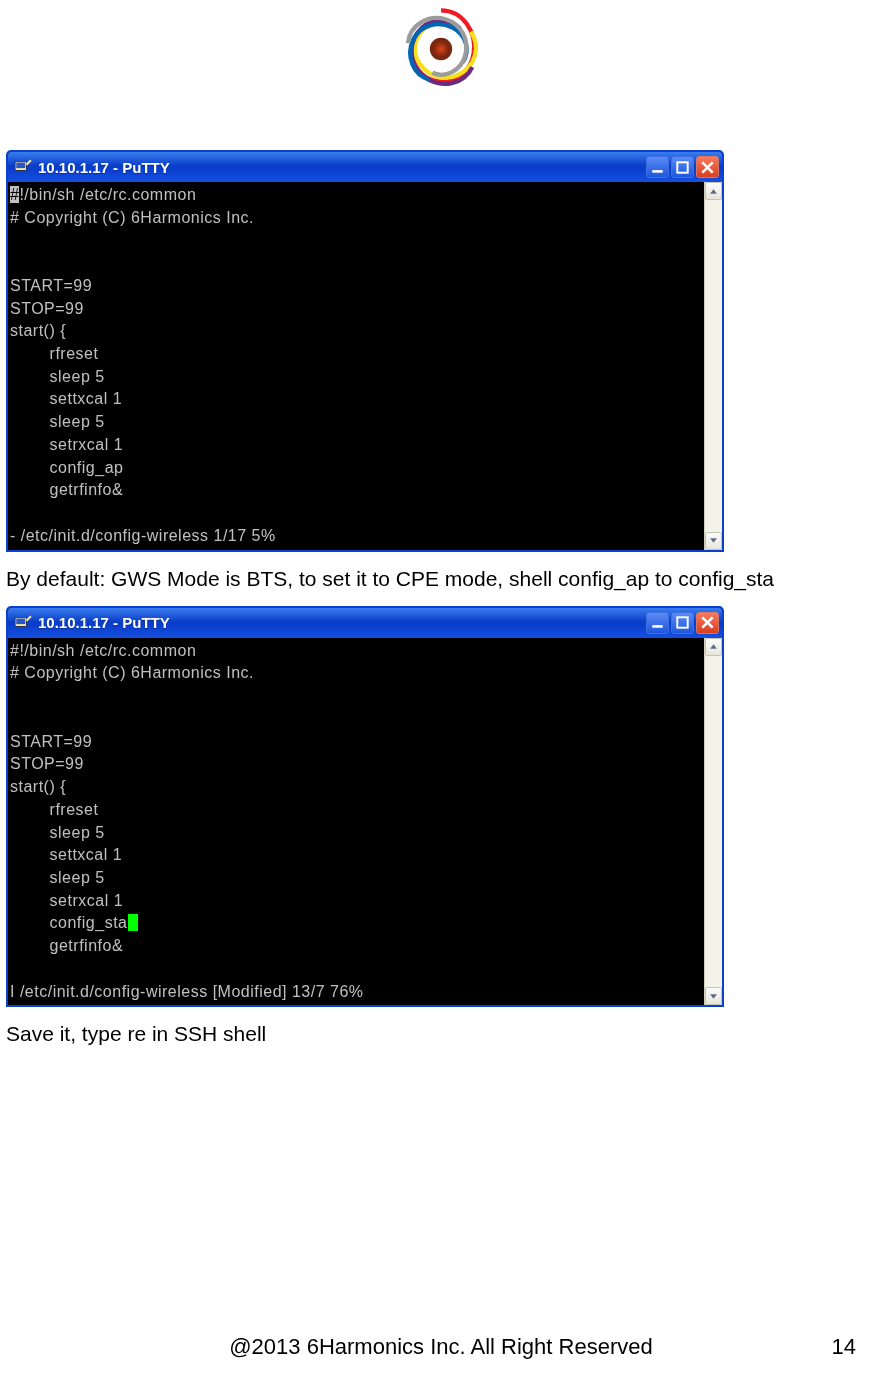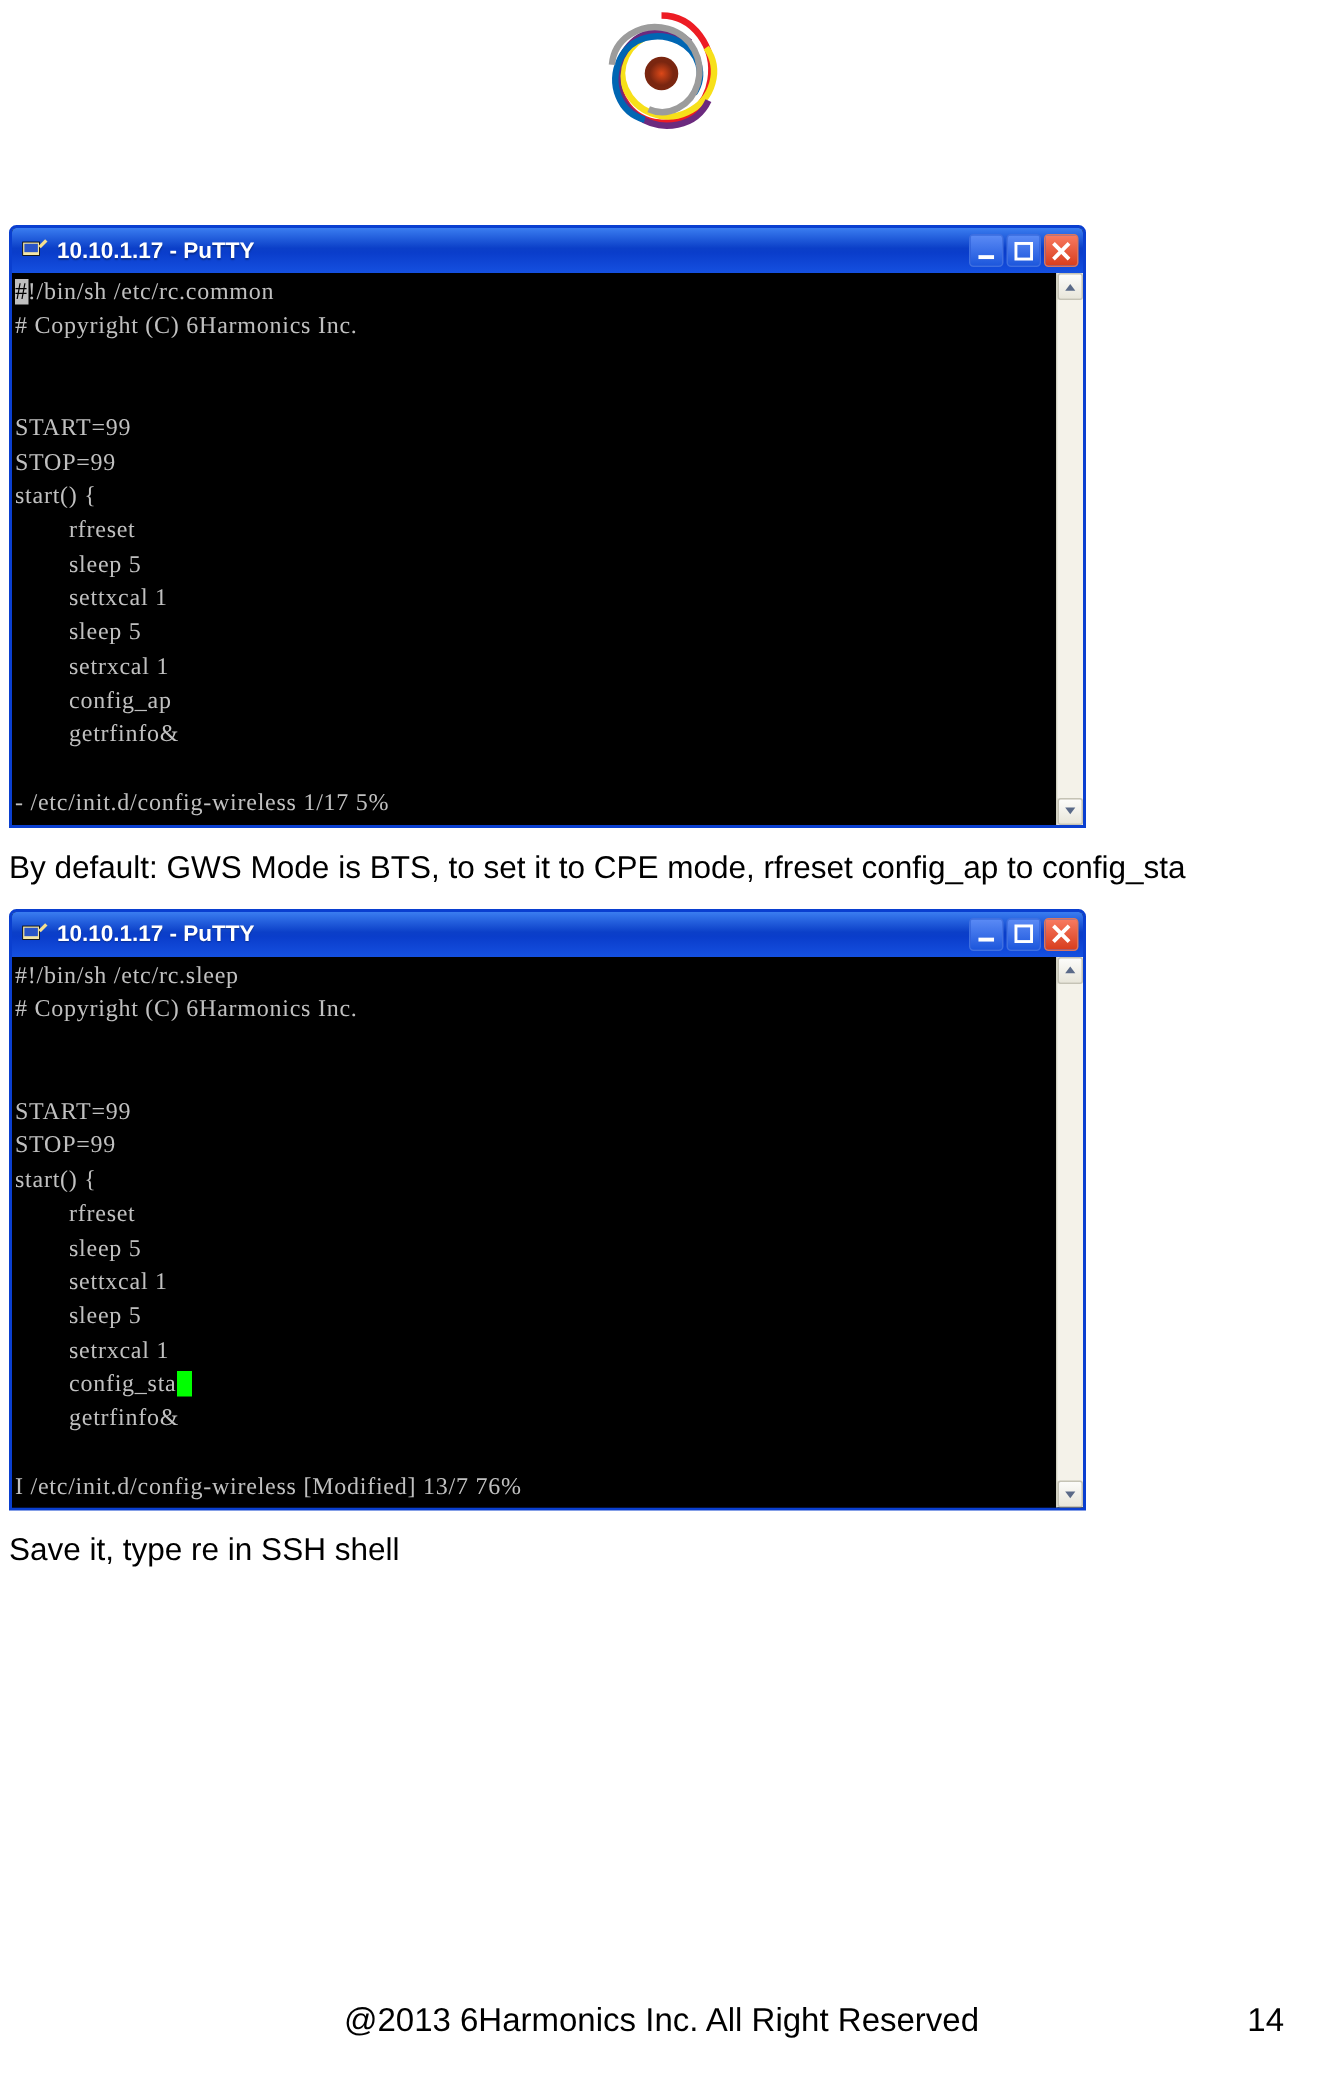--- a/index.html
+++ b/index.html
@@ -78,21 +78,21 @@
     }
     .win-btn svg { width: 13px; height: 13px; }
     .terminal {
       display: flex;
       background: #000;
     }
     .terminal-text {
       flex: 1;
       background: #000;
       color: #c0c0c0;
-      font-family: Liberation Serif, serif;
+      font-family: Liberation Sans, sans-serif;
       font-size: 16px;
       line-height: 1.42;
       padding: 2px 0 2px 2px;
       white-space: pre;
       letter-spacing: 0.5px;
     }
     .hl {
       background: #c0c0c0;
       color: #000;
     }
@@ -219,21 +219,21 @@
         <div class="scroll-track"></div>
         <div class="scroll-arrow">
           <svg viewBox="0 0 8 8">
               <path d="M4 6 L1 2 L7 2 Z" fill="#5a6a88"></path>
             </svg>
         </div>
       </div>
     </div>
   </div>
 
-  <p class="body-text">By default: GWS Mode is BTS, to set it to CPE mode, rfreset config_ap to config_sta</p>
+  <p class="body-text">By default: GWS Mode is BTS, to set it to CPE mode, shell config_ap to config_sta</p>
 
   <div class="putty-window second">
     <div class="titlebar">
       <svg class="putty-icon" viewBox="0 0 16 16">
         <rect x="1" y="3" width="10" height="8" fill="#f5e7a5" stroke="#000" stroke-width="0.5"></rect>
         <rect x="2" y="4" width="8" height="5" fill="#2a55c8"></rect>
         <line x1="11" y1="6" x2="15" y2="2" stroke="#f5e090" stroke-width="2"></line>
       </svg>
       <span class="title-text">10.10.1.17 - PuTTY</span>
       <div class="window-buttons">
@@ -248,21 +248,21 @@
             </svg>
         </div>
         <div class="win-btn close">
           <svg viewBox="0 0 10 10">
               <path d="M1 1 L9 9 M9 1 L1 9" stroke="#fff" stroke-width="2"></path>
             </svg>
         </div>
       </div>
     </div>
     <div class="terminal">
-      <div class="terminal-text" id="term1"><span>#!/bin/sh /etc/rc.sleep</span>
+      <div class="terminal-text" id="term1"><span>#!/bin/sh /etc/rc.common</span>
 <span># Copyright (C) 6Harmonics Inc.</span>
 <span></span>
 <span></span>
 <span>START=99</span>
 <span>STOP=99</span>
 <span>start() {</span>
 <span>        rfreset</span>
 <span>        sleep 5</span>
 <span>        settxcal 1</span>
 <span>        sleep 5</span>

